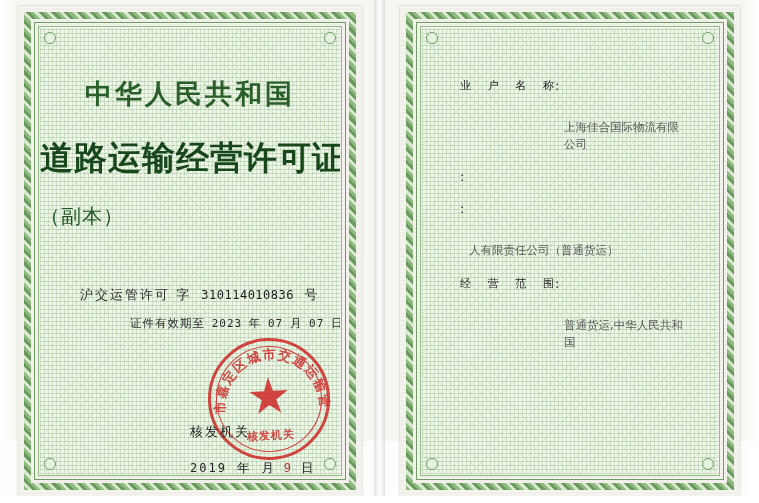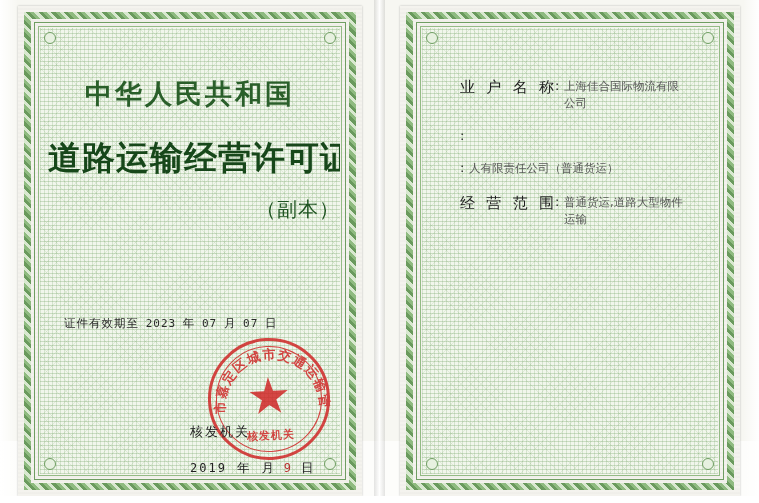--- a/index.html
+++ b/index.html
@@ -103,26 +103,25 @@
   .title-main {
     position: absolute;
     left: 0; right: 0; top: 108px;
     text-align: left;
     font-family: "DejaVu Serif", "Liberation Serif", serif;
     font-size: 33px;
     font-weight: bold;
     letter-spacing: 1px;
     color: #17471a;
     white-space: nowrap;
-    padding-left: 8px;
   }
   .title-sub {
     position: absolute;
-    left: 0; right: 0; top: 168px;
-    text-align: right;
+    left: 0; right: 0; top: 175px;
+    text-align: left;
     font-family: "DejaVu Serif", "Liberation Serif", serif;
     font-size: 20px;
     color: #1f5422;
     letter-spacing: 1px;
   }
 
   .line-row {
     position: absolute;
     color: #2b2b2b;
     font-family: "DejaVu Sans", "Liberation Sans", sans-serif;
@@ -136,23 +135,24 @@
   .row-permit .num {
     font-family: "DejaVu Sans Mono", "Liberation Mono", monospace;
     font-size: 12px;
     letter-spacing: 0.5px;
     color: #1c1c1c;
     padding: 0 4px;
   }
   .row-permit .hao { letter-spacing: 2px; }
 
   .row-valid {
-    left: 24px; top: 288px;
+    left: 42px; top: 288px;
     font-size: 11.5px;
     letter-spacing: 1px;
+    padding-left: 48px;
   }
   .row-valid .v {
     font-family: "DejaVu Sans Mono", "Liberation Mono", monospace;
     font-size: 11px;
     padding: 0 2px;
   }
 
   .row-issuer {
     left: 150px; top: 395px;
     font-size: 13px;
@@ -233,21 +233,21 @@
   }
   .info-row {
     position: relative;
     display: flex;
     align-items: flex-start;
     margin-bottom: 17px;
     white-space: nowrap;
   }
   .info-label {
     font-family: "DejaVu Sans", "Liberation Sans", sans-serif;
-    font-size: 15px;
+    font-size: 11px;
     color: #1f1f1f;
     letter-spacing: 1px;
     width: 95px;
     flex: 0 0 95px;
     text-align: justify;
     text-align-last: justify;
   }
   .info-colon {
     flex: 0 0 9px;
     font-size: 13px;
@@ -255,21 +255,21 @@
   }
   .info-value {
     font-family: "DejaVu Sans", "Liberation Sans", sans-serif;
     font-size: 11.5px;
     color: #3a3a3a;
     line-height: 1.45;
     white-space: normal;
     max-width: 185px;
     opacity: 0.9;
   }
-  .info-value.faded { color: #4a4a4a; }
+  .info-value.faded { color: #4a4a4a; margin-top: 41px; }
 
   
   .spine {
     position: absolute;
     left: 374px; top: 0;
     width: 11px; height: 503px;
     background: linear-gradient(90deg, rgba(0,0,0,0.10), rgba(255,255,255,0.85), rgba(0,0,0,0.10));
   }
   .edge-shadow-left {
     position: absolute;
@@ -301,20 +301,26 @@
 
         <div class="corner-dot" style="left:4px; top:4px;"></div>
         <div class="corner-dot" style="right:4px; top:4px;"></div>
         <div class="corner-dot" style="left:4px; bottom:4px;"></div>
         <div class="corner-dot" style="right:4px; bottom:4px;"></div>
 
         <div class="title-country">中华人民共和国</div>
         <div class="title-main">道路运输经营许可证</div>
         <div class="title-sub">（副本）</div>
 
+        <div class="line-row row-permit">
+          <span>沪交运管许可</span>
+          <span>字</span>
+          <span class="num">310114010836</span>
+          <span class="hao">号</span>
+        </div>
 
         <div class="line-row row-valid">
           <span>证件有效期至</span>
           <span class="v">2023</span>
           <span>年</span>
           <span class="v">07</span>
           <span>月</span>
           <span class="v">07</span>
           <span>日</span>
         </div>
@@ -373,21 +379,21 @@
           </div>
 
           <div class="info-row">
             <span class="info-colon">:</span>
             <span class="info-value faded">人有限责任公司（普通货运）</span>
           </div>
 
           <div class="info-row">
             <span class="info-label">经营范围</span>
             <span class="info-colon">:</span>
-            <span class="info-value faded">普通货运,道路大型物件运输</span>
+            <span class="info-value faded">普通货运,中华人民共和国</span>
           </div>
 
         </div>
 
       </div>
     </div>
   </div>
 
   <div class="spine"></div>
   <div class="edge-shadow-left"></div>

